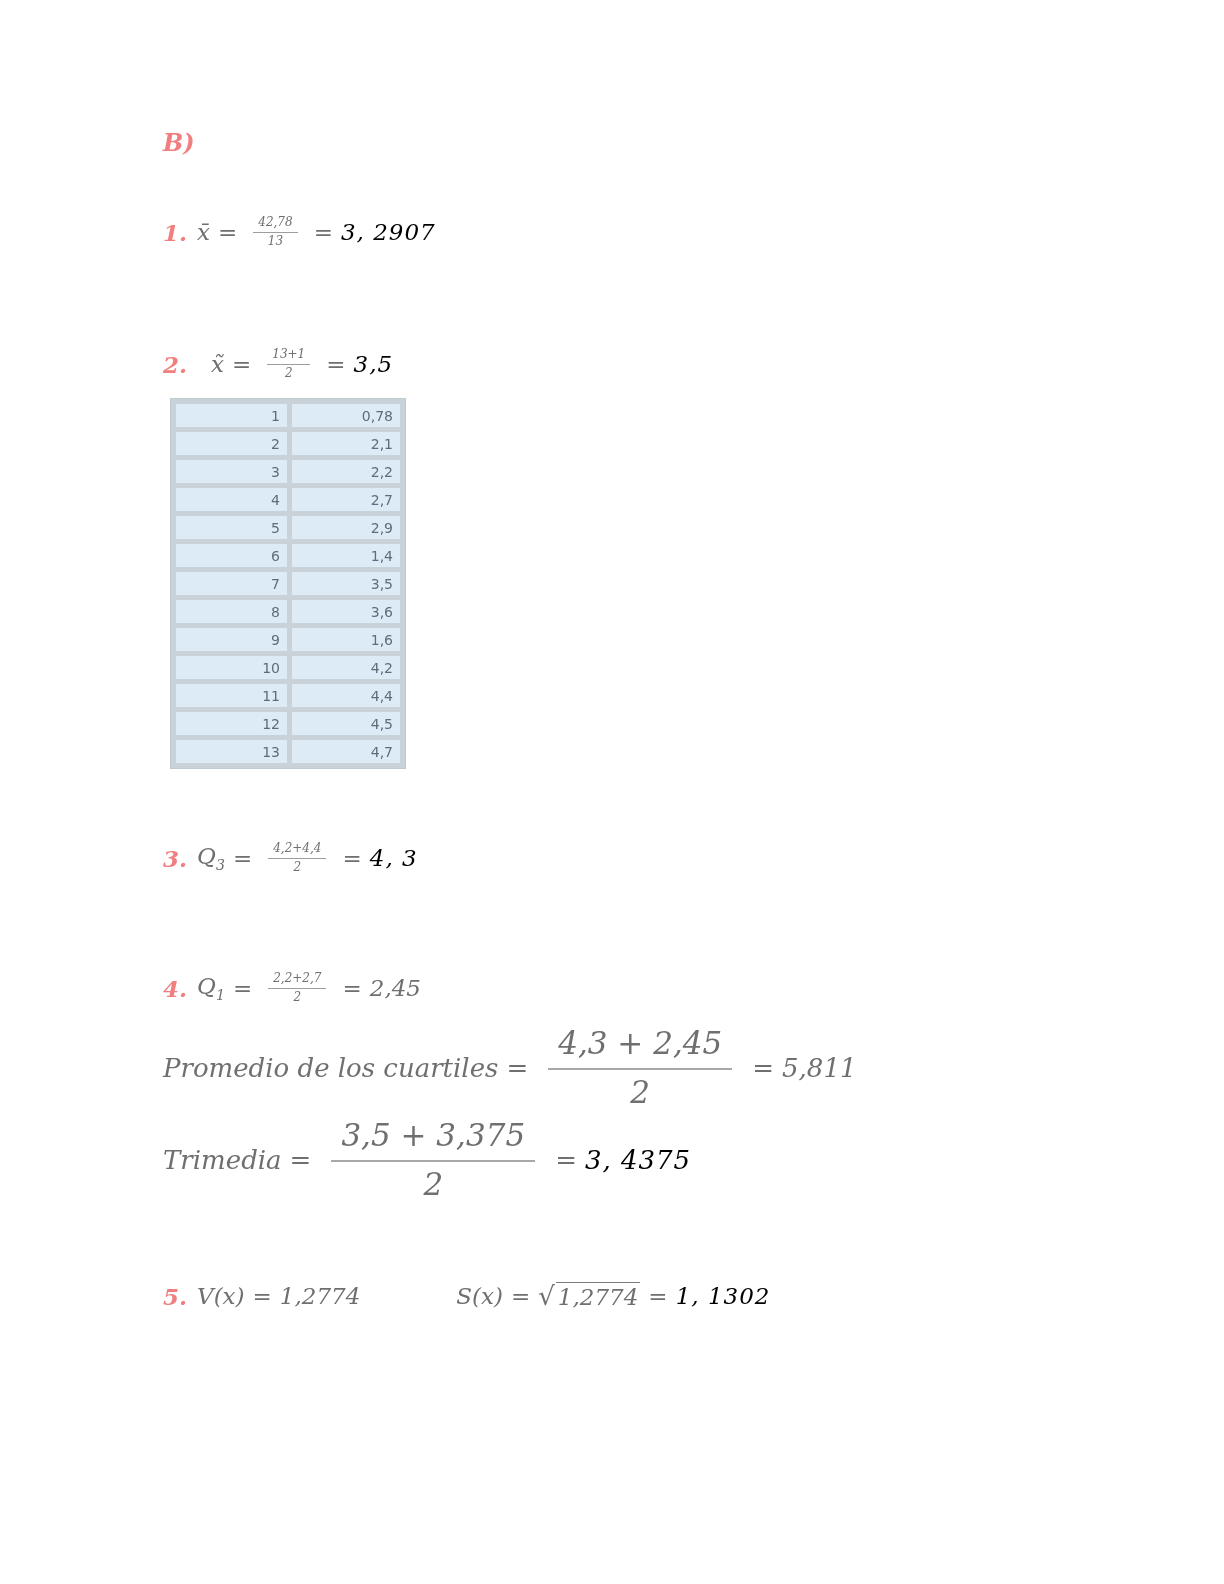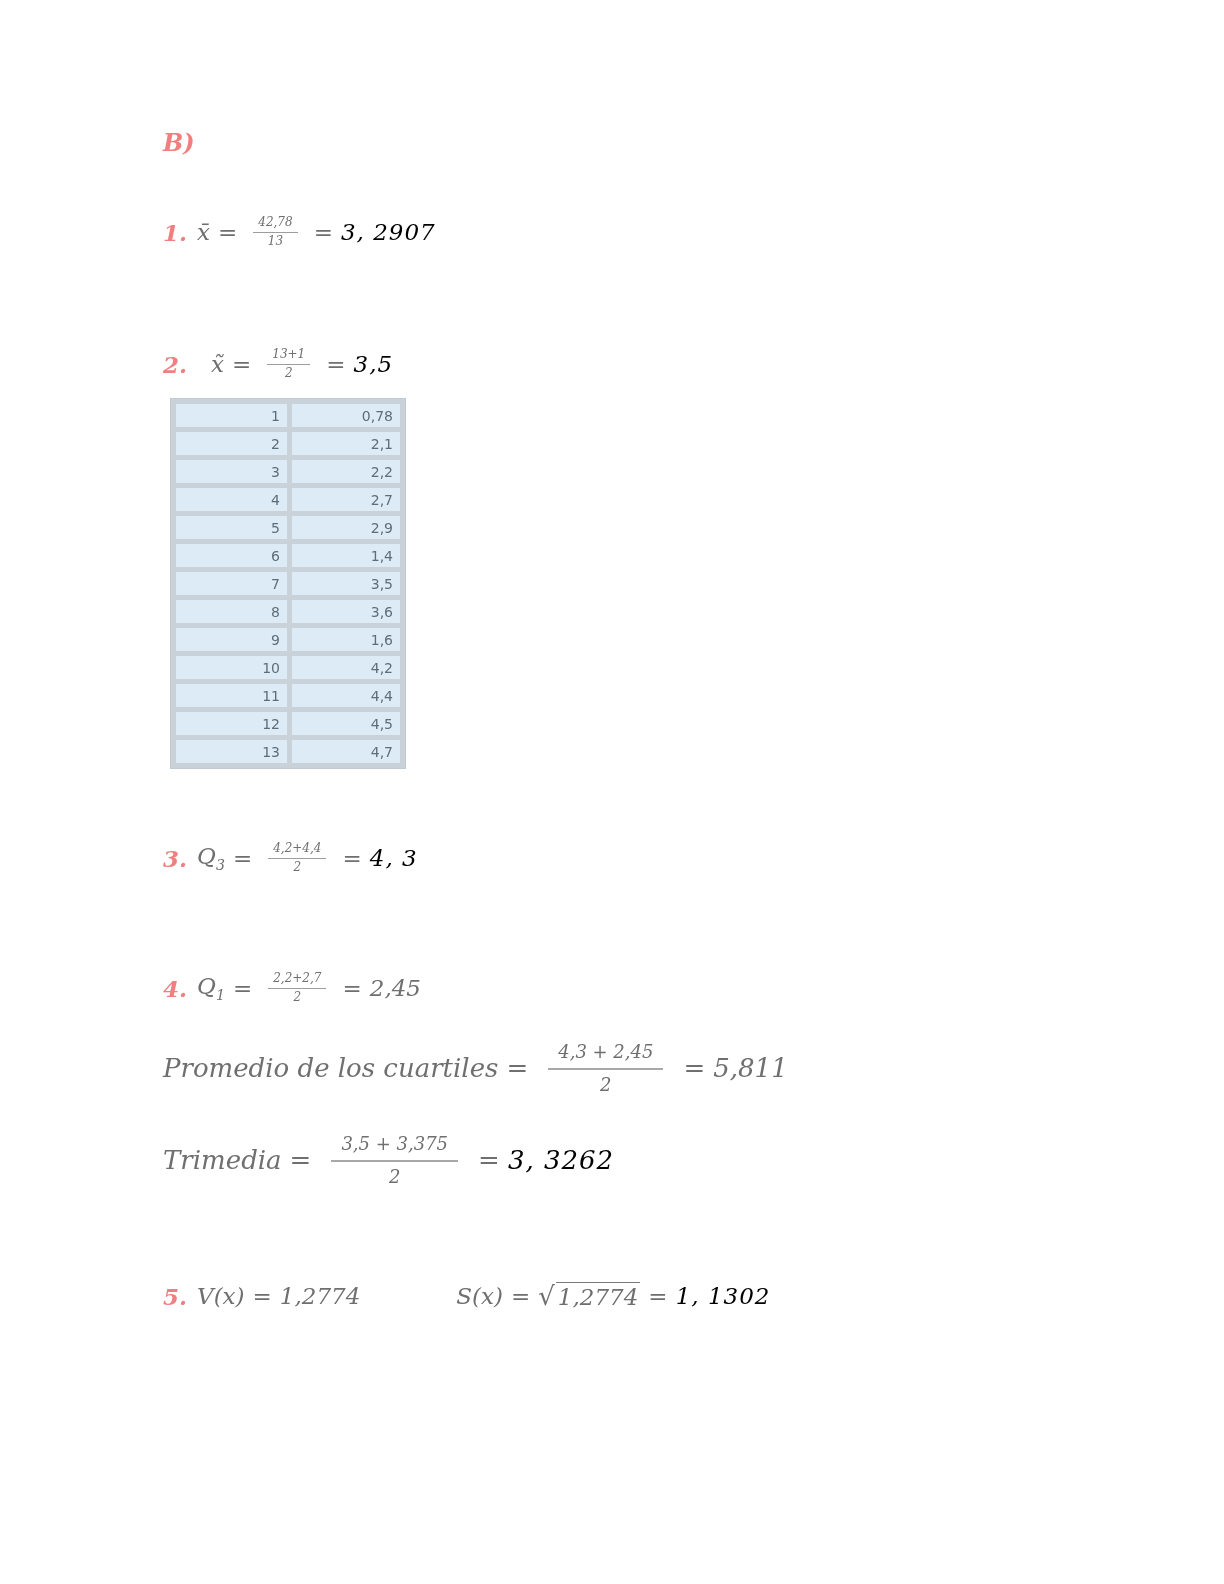--- a/index.html
+++ b/index.html
@@ -23,21 +23,21 @@
     color: #f17f7f; font-weight: bold; font-size: 24px; font-style: italic;
   }
   .bold-result { font-weight: normal; color: #000000; letter-spacing: 1px; }
   .frac {
     display: inline-flex; flex-direction: column; align-items: center;
     vertical-align: middle; margin: 0 8px; font-size: 12px; line-height: 1.15;
   }
   .frac .num { padding: 0 5px 2px 5px; border-bottom: 1.5px solid #9d9d9d; }
   .frac .den { padding-top: 2px; }
   .bigline { font-size: 26px; text-align: right; }
-  .bigline .frac { font-size: 18px; margin: 0 12px; line-height: 1.2; }
+  .bigline .frac { font-size: 31px; margin: 0 12px; line-height: 1.2; }
   .bigline .frac .num { padding: 0 10px 5px 10px; border-bottom: 2.5px solid #a8a8a8; }
   .bigline .frac .den { padding-top: 4px; }
   .sqrt-radical { font-style: normal; font-size: 26px; margin-right: 1px; }
   .sqrt-arg { border-top: 1.5px solid #7a7a7a; padding: 1px 2px 0 2px; }
   .sub { font-size: 0.62em; vertical-align: sub; }
   
   .data-table {
     border-collapse: separate; border-spacing: 5px;
     background: #c9d2d9; border: 1px solid #c0cad1;
     font-family: "DejaVu Sans", sans-serif;
@@ -175,21 +175,21 @@
 </div>
 
 <div class="abs mathline bigline" style="left:163px; top:1118px; height:84px;">
   <span>Trimedia</span>
   <span class="eqgap">=</span>
   <span class="frac">
     <span class="num">3,5 + 3,375</span>
     <span class="den">2</span>
   </span>
   <span class="eqgap">=</span>
-  <span class="bold-result">3, 3262</span>
+  <span class="bold-result">3, 4375</span>
 </div>
 
 <div class="abs mathline" style="left:163px; top:1272px; height:48px;">
   <span class="item-num">5.</span>
   <span>V(x)</span>
   <span class="eqgap">=</span>
   <span>1,2774</span>
   <span style="display:inline-block; width:96px;"></span>
   <span>S(x)</span>
   <span class="eqgap">=</span>

